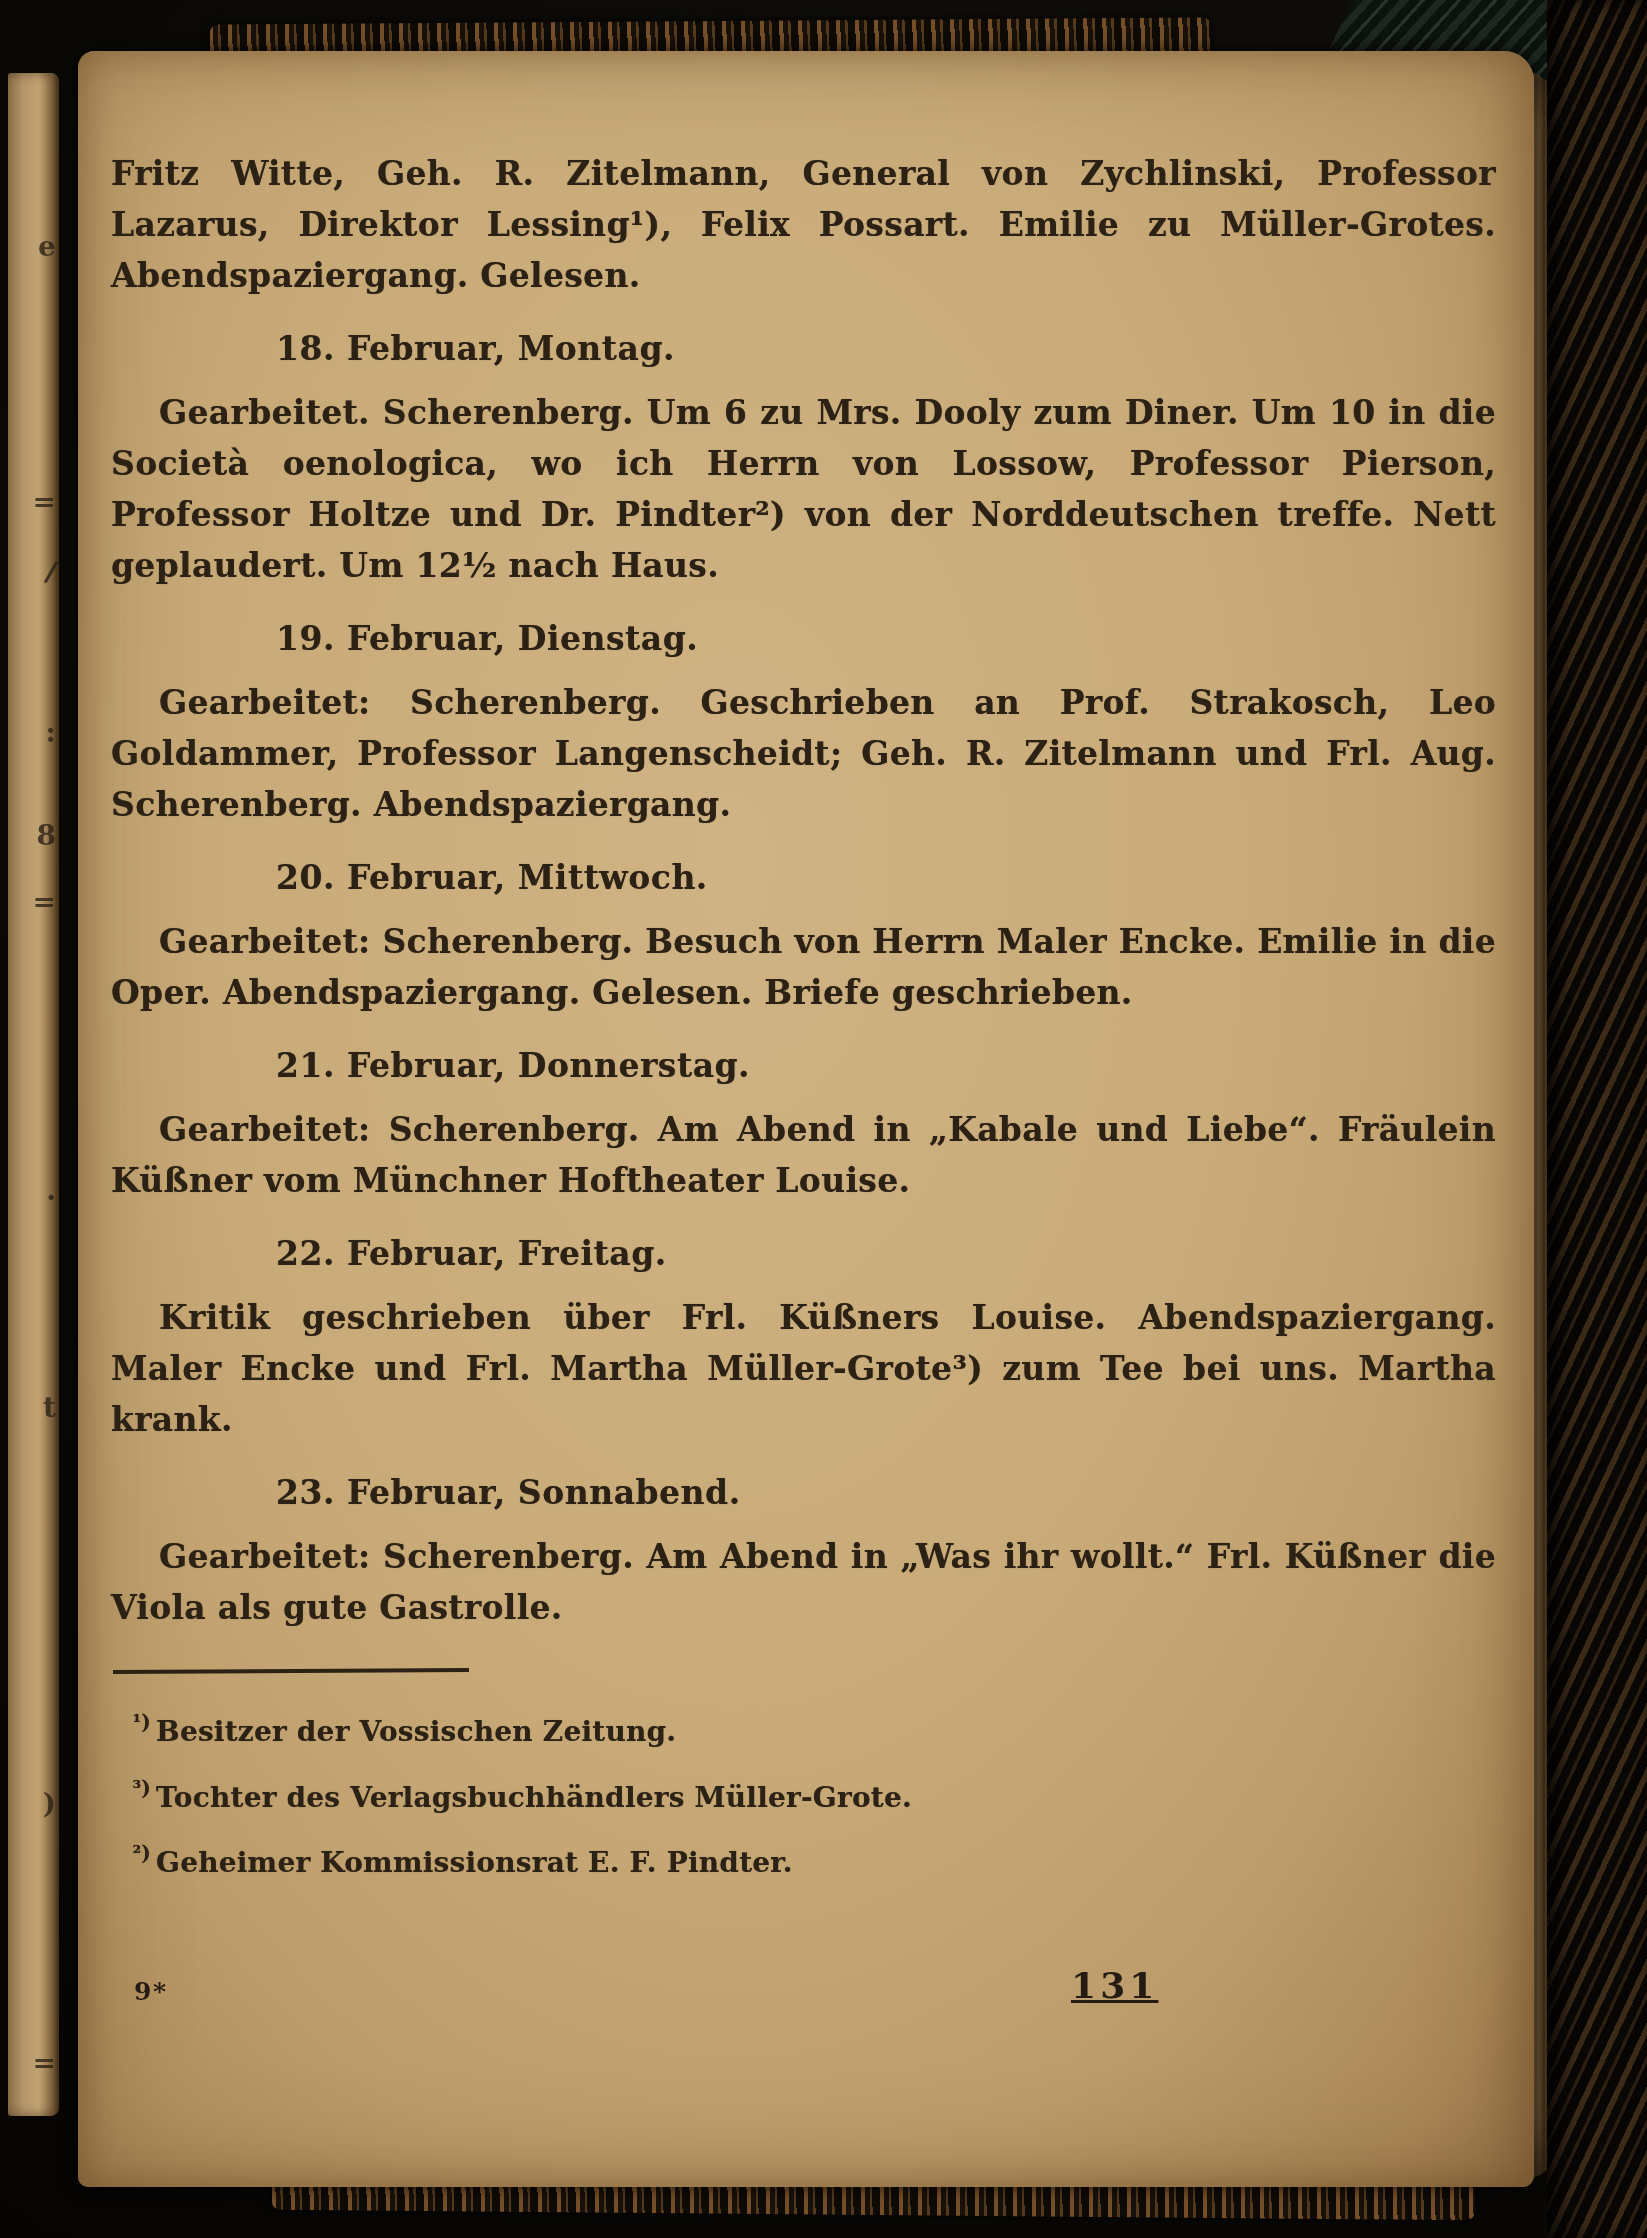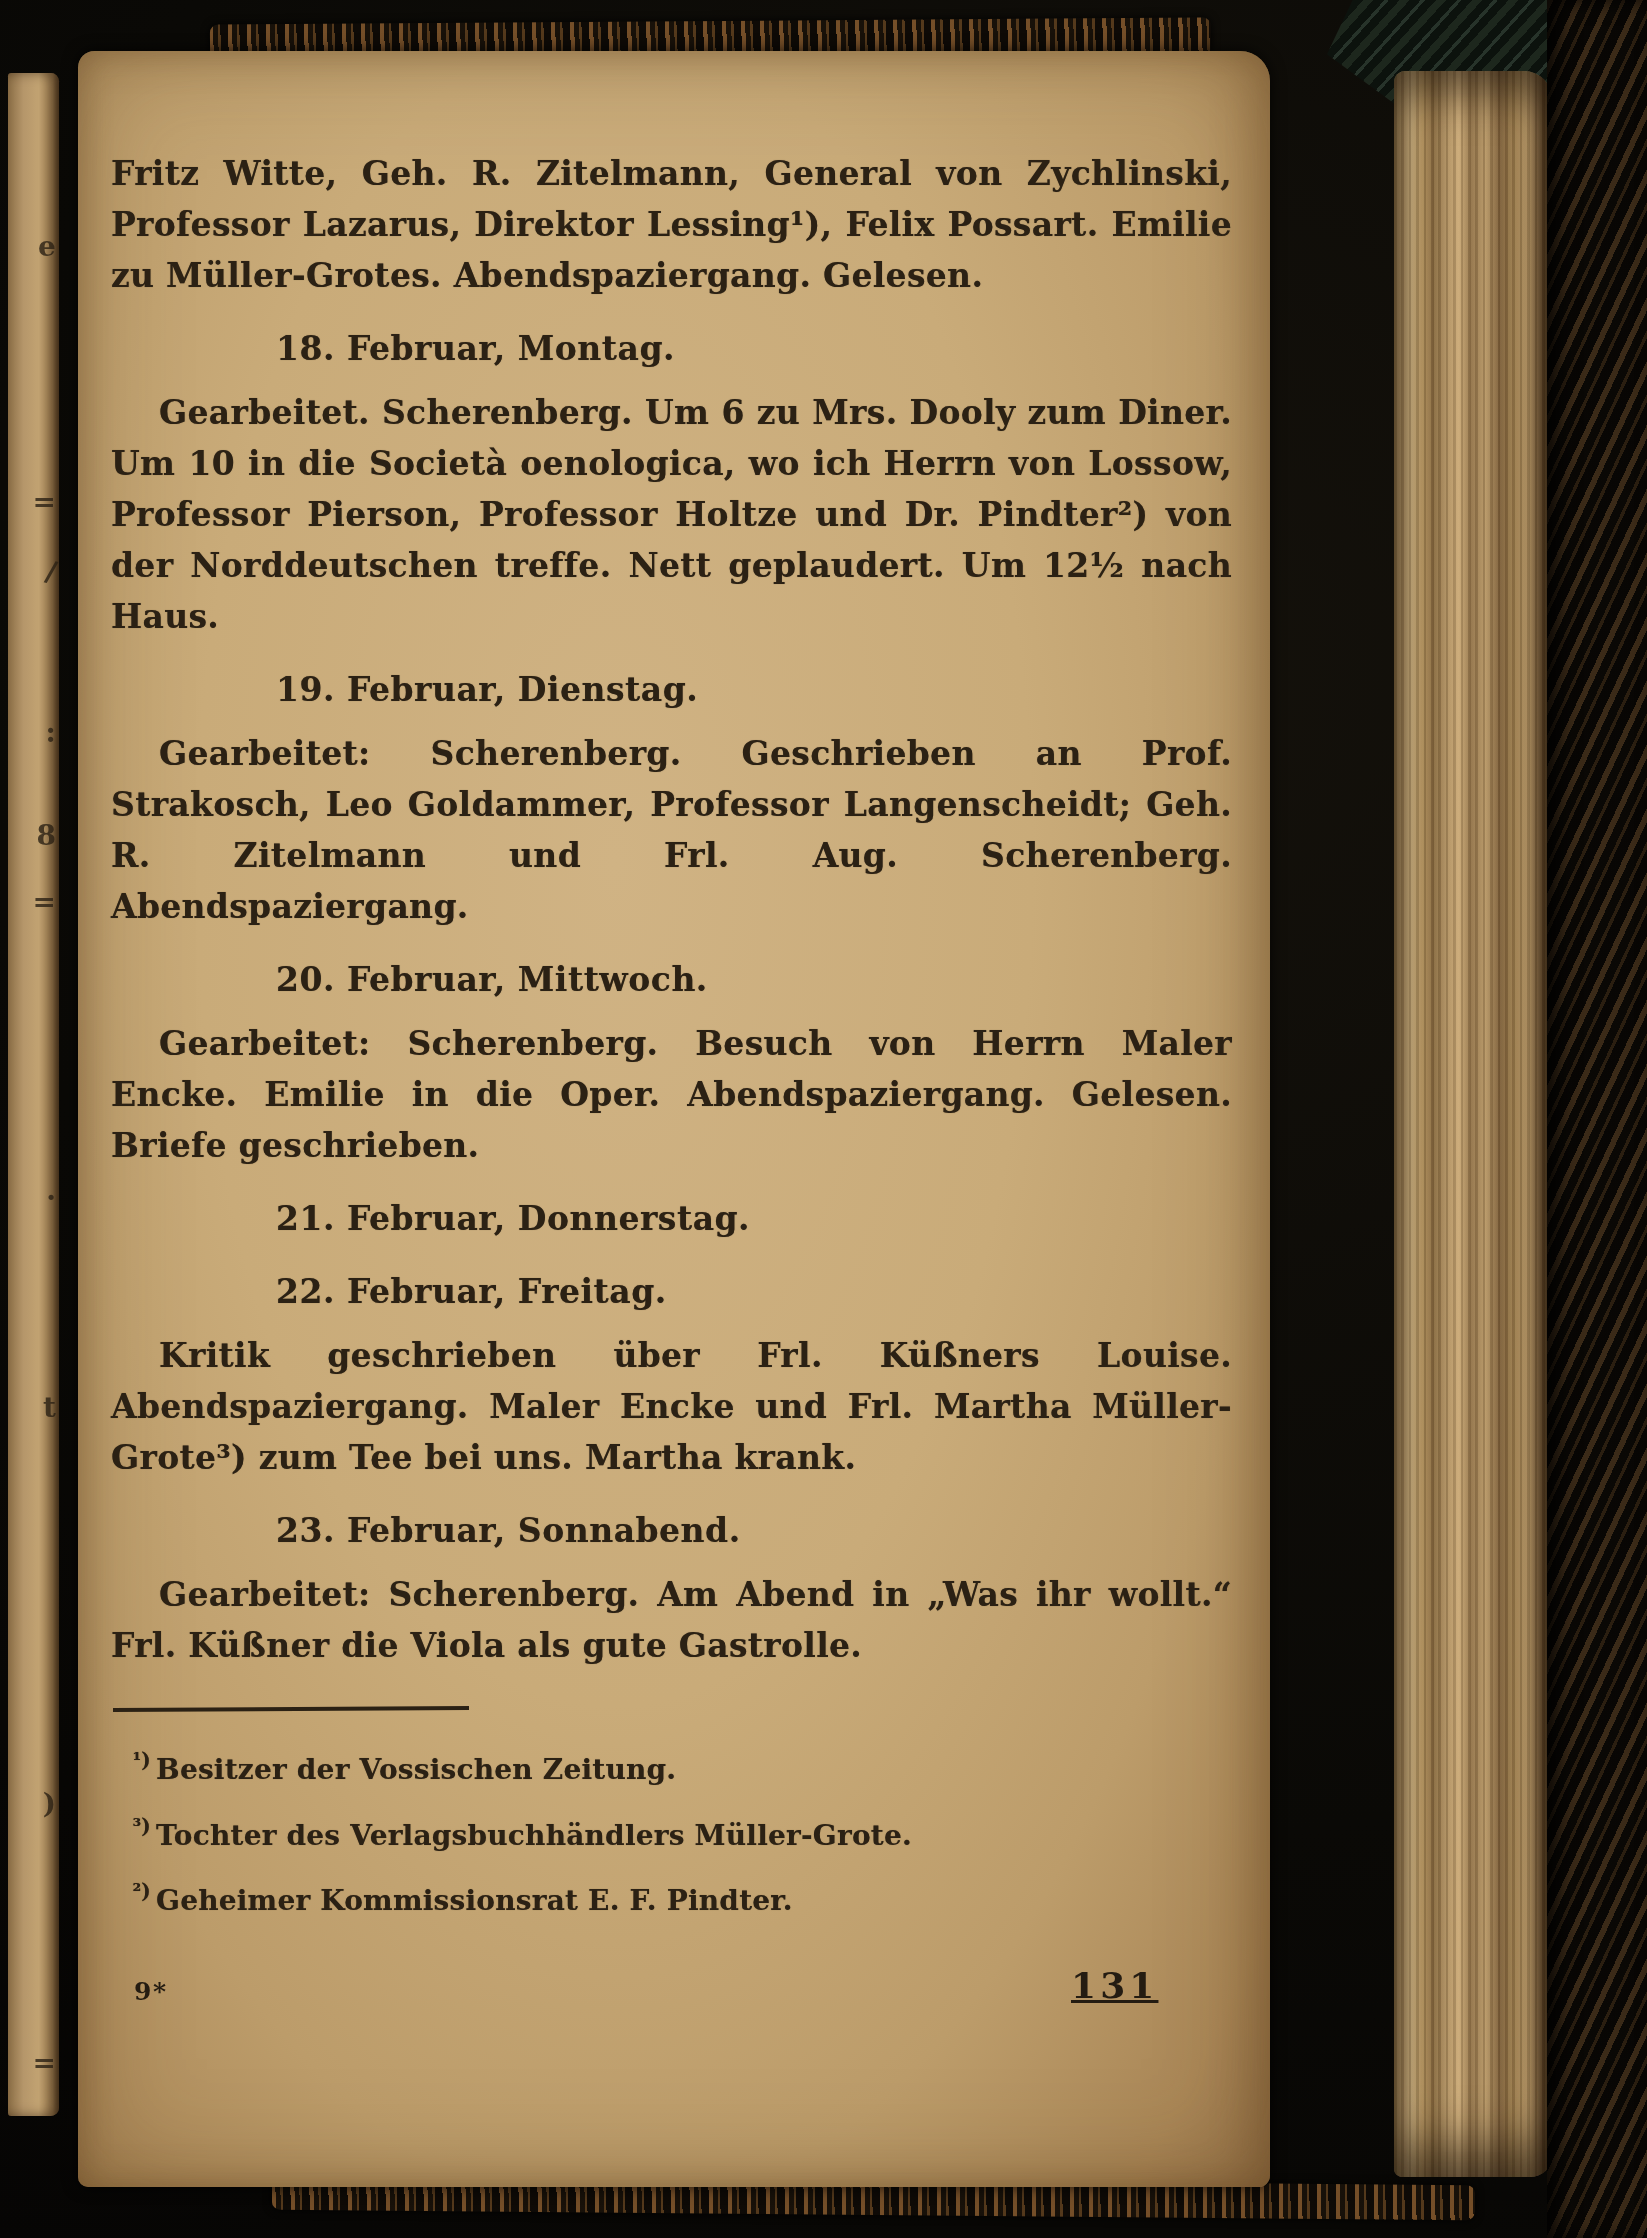--- a/index.html
+++ b/index.html
@@ -70,21 +70,21 @@
   .binding {
     position:absolute; left:1547px; top:0; width:101px; height:2239px;
     background:
       repeating-linear-gradient(115deg, rgba(70,50,28,.8) 0 5.8px, rgba(10,8,5,.95) 5.8px 14px, rgba(48,34,18,.85) 14px 17.3px, rgba(8,6,4,.95) 17.3px 27px),
       #0c0a07;
     box-shadow:inset 11.5px 0 21.4px rgba(0,0,0,.85);
   }
 
   
   .main-page {
-    position:absolute; left:78px; top:51px; width:1192px; height:2136px;
+    position:absolute; left:78px; top:51px; width:1456px; height:2136px;
     background:radial-gradient(ellipse at 45% 38%, #d0b384 0%, #c9ab79 45%, #bc9c6a 72%, #aa8757 90%, #97744a 100%);
     border-radius:16.5px 30px 11.5px 10px;
     box-shadow:
       inset 0 0 107px rgba(86,56,24,.35),
       inset -18px 0 40px rgba(96,64,30,.28),
       inset 11.5px 0 25px rgba(96,64,30,.22),
       0 0 15px rgba(0,0,0,.8);
   }
 
   .text-block {
@@ -167,20 +167,21 @@
       <p class="body-text entry-body">Gearbeitet: Scherenberg. Geschrieben an Prof. Strakosch, Leo Goldammer, Professor Langenscheidt; Geh. R. Zitelmann und Frl. Aug. Scherenberg. Abendspaziergang.</p>
     </div>
 
     <div>
       <div class="date-heading">20. Februar, Mittwoch.</div>
       <p class="body-text entry-body">Gearbeitet: Scherenberg. Besuch von Herrn Maler Encke. Emilie in die Oper. Abendspaziergang. Gelesen. Briefe geschrieben.</p>
     </div>
 
     <div>
       <div class="date-heading">21. Februar, Donnerstag.</div>
+      <p class="body-text entry-body">Gearbeitet: Scherenberg. Am Abend in „Kabale und Liebe“. Fräulein Küßner vom Münchner Hoftheater Louise.</p>
     </div>
 
     <div>
       <div class="date-heading">22. Februar, Freitag.</div>
       <p class="body-text entry-body">Kritik geschrieben über Frl. Küßners Louise. Abendspaziergang. Maler Encke und Frl. Martha Müller-Grote³) zum Tee bei uns. Martha krank.</p>
     </div>
 
     <div>
       <div class="date-heading">23. Februar, Sonnabend.</div>
       <p class="body-text entry-body">Gearbeitet: Scherenberg. Am Abend in „Was ihr wollt.“ Frl. Küßner die Viola als gute Gastrolle.</p>

